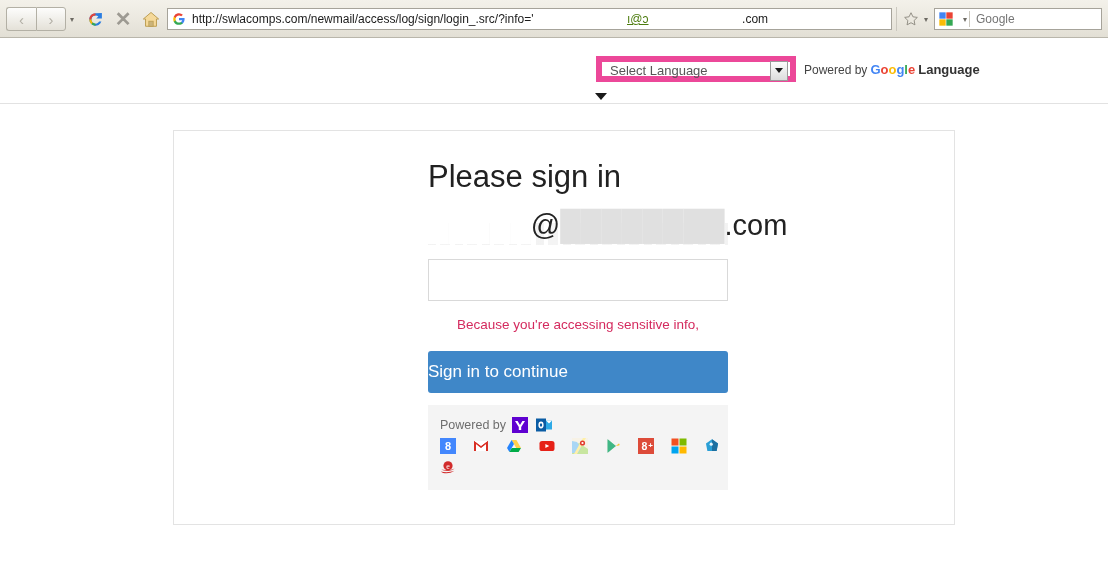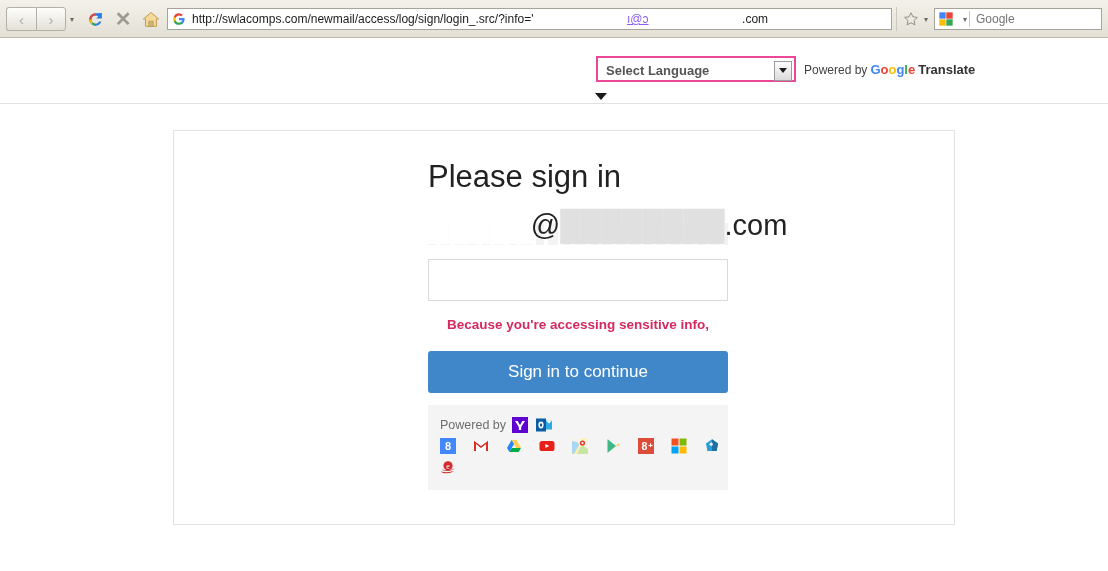--- a/index.html
+++ b/index.html
@@ -46,21 +46,21 @@
     display:flex; align-items:center;
     box-sizing:border-box;
     min-width: 0;
   }
   .urlbar .favicon { width:22px; display:flex; align-items:center; justify-content:center; flex:0 0 auto; }
   .urlbar .urltext {
     font-family:"Liberation Sans", sans-serif; font-size:12px; color:#1b1b1b;
     white-space:nowrap; overflow:hidden; letter-spacing:0px; padding-left:2px;
   }
   .url-redact { display:inline-block; color:transparent; }
-  .url-faint { color:#8b5cf6;text-decoration:underline; }
+  .url-faint { color:#4d7c0f;text-decoration:underline; }
 
   .starwrap { display:flex; align-items:center; padding:0 4px 0 6px; border-left:1px solid #cbc8bf; height:24px; }
   .star-ico { width:16px; height:16px; }
   .minicaret { font-size:8px; color:#6d6a63; margin-left:5px; }
 
   .searchbar {
     width:168px; height:22px; margin-left:2px;
     background:#fff; border:1px solid #a6a39a;
     display:flex; align-items:center; box-sizing:border-box; flex:0 0 auto;
   }
@@ -68,23 +68,23 @@
   .searchbar .sep { width:1px; height:16px; background:#cbc8bf; margin:0 4px 0 2px; }
   .searchbar .ph { font-size:12px; color:#9a9a9a; }
 
   
   .translate-bar {
     position:absolute; left:0; top:38px; width:1108px; height:66px;
     border-bottom:1px solid #e2e2e2; box-sizing:border-box; background:#fff;
   }
   .translate-inner { position:absolute; left:596px; top:18px; display:flex; align-items:center; }
   .lang-select {
-    width:200px; height:26px; border:2px solid #ec4899; background:#fff;
+    width:200px; height:26px; border:6px solid #ec4899; background:#fff;
     display:flex; align-items:center; justify-content:space-between;
-    box-sizing:border-box; padding:3px 2px 0 8px;font-weight:bold;
+    box-sizing:border-box; padding:3px 2px 0 8px;
   }
   .lang-select .lbl { font-size:13px; color:#555; font-family:"Liberation Sans", sans-serif; }
   .lang-select .arrowbox {
     width:18px; height:20px; border:1px solid #9b9b9b;
     background:linear-gradient(to bottom,#fdfdfd,#dcdcdc);
     display:flex; align-items:center; justify-content:center; box-sizing:border-box;
   }
   .lang-select .arrowbox .tri {
     width:0;height:0;border-left:4px solid transparent;border-right:4px solid transparent;border-top:5px solid #1a1a1a;
   }
@@ -121,28 +121,28 @@
   .email-faint { color:#e0e0e0; }
 
   .text-input {
     width:300px; height:42px; border:1px solid #d9d9d9; box-sizing:border-box;
     background:#fff; font-size:15px; color:#222; padding:0 8px; outline:none;
     font-family:"Liberation Sans", sans-serif;
   }
 
   .warn {
     margin:14px 0 0 0; text-align:center; color:#d42a5e;
-    font-size:13.5px; font-weight:bold; line-height:19px; letter-spacing:0px;
+    font-size:13.5px; font-weight:normal; line-height:19px; letter-spacing:0px;
   }
 
   .signin-btn {
     margin-top:17px; width:300px; height:42px;
     background:#3f87c8; border:none; border-radius:3px;
     color:#ffffff; font-size:17px; font-family:"Liberation Sans", sans-serif;
-    cursor:pointer; display:flex; align-items:center; justify-content:center;
+    cursor:pointer; display:flex; align-items:center; justify-content:flex-start;
   }
 
   .powered-panel {
     margin-top:12px; width:300px; height:85px; background:#f4f4f4;
     box-sizing:border-box; padding:10px 0 0 12px;
   }
   .pw-row1 { display:flex; align-items:center; height:19px; }
   .pw-label { font-size:12.5px; color:#6e6e6e; margin-right:6px; }
   .pw-row2 { display:flex; align-items:center; margin-top:2px; height:20px; }
   .pw-row3 { display:flex; align-items:center; margin-top:1px; height:20px; }
@@ -225,21 +225,21 @@
     <div class="translate-inner">
       <div class="lang-select">
         <span class="lbl">Select Language</span>
         <span class="arrowbox">
             <span class="tri"></span>
           </span>
       </div>
       <div class="powered-tr">
         <span>Powered by</span>
         <span class="g-word"><span class="b">G</span><span class="r">o</span><span class="y">o</span><span class="b">g</span><span class="g">l</span><span class="r">e</span></span>
-        <span class="tr-word">Translate</span>
+        <span class="tr-word">Language</span>
       </div>
     </div>
   </div>
 
   <div class="page-caret"></div>
 
   <div class="card">
     <div class="inner">
 
       <div class="title">Please sign in</div>

